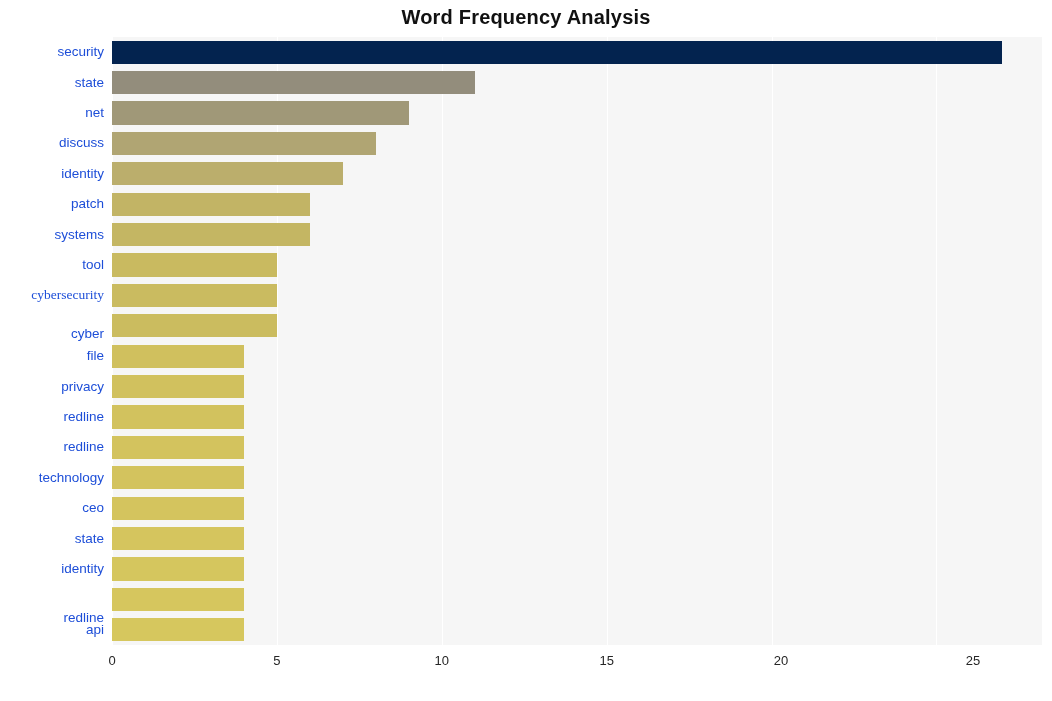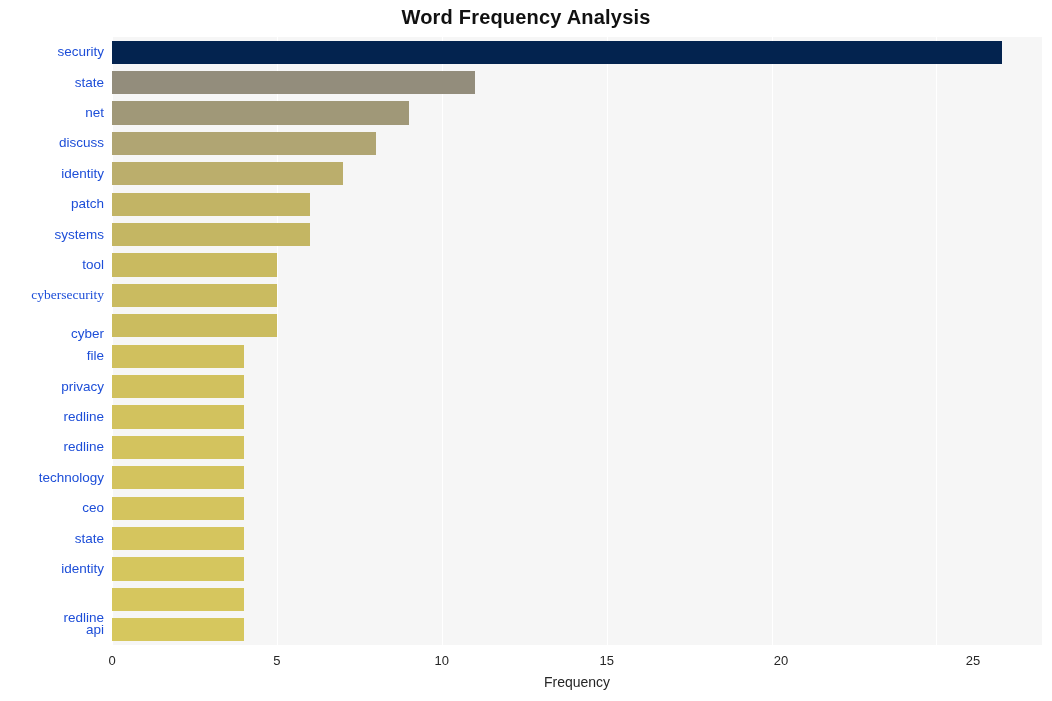--- a/index.html
+++ b/index.html
@@ -204,15 +204,14 @@
 
   <div id="xtick-layer">
       <div class="xtick-label" style="left: 112px;">0</div>
       <div class="xtick-label" style="left: 276.894px;">5</div>
       <div class="xtick-label" style="left: 441.787px;">10</div>
       <div class="xtick-label" style="left: 606.681px;">15</div>
       <div class="xtick-label" style="left: 781px;">20</div>
       <div class="xtick-label" style="left: 933px; margin-left: 40px;">25</div>
     </div>
 
-  <div id="xaxis-title">Frequency</div>
 
 </div>
 
 </body></html>

